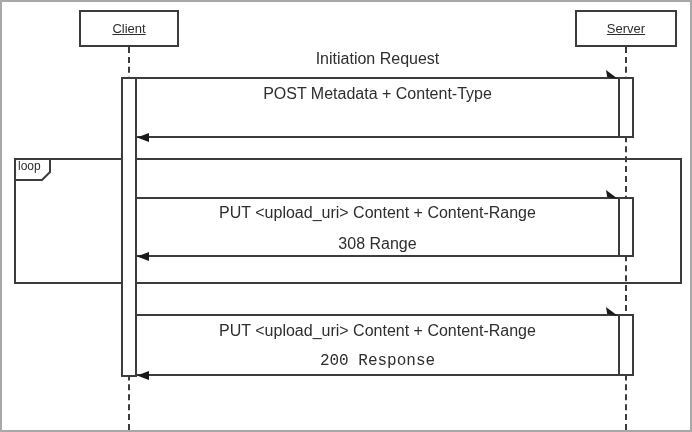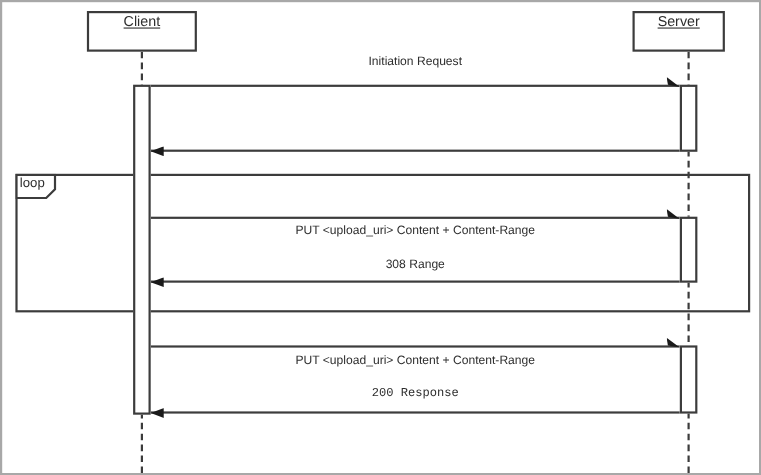--- a/index.html
+++ b/index.html
@@ -12,30 +12,30 @@
     overflow:hidden;
     font-family:"Liberation Sans", sans-serif;
     color:#2e2e2e;
   }
   .actor-box{
     position:absolute;
     top:8px;height:37px;
     border:2px solid #3c3c3c;
     background:#ffffff;
     box-sizing:border-box;
-    display:flex;align-items:flex-start;justify-content:center;
+    display:flex;align-items:center;justify-content:center;
     z-index:4;
   }
   .actor-box .actor-label{
     font-size:13px;
     text-decoration:underline;
     color:#2e2e2e;
   }
   .client-box{left:77px;width:100px;}
-  .server-box{left:573px;width:84px;}
+  .server-box{left:573px;width:102px;}
   .lifeline{
     position:absolute;
     top:45px;height:383px;width:0;
     border-left:2px dashed #3c3c3c;
     z-index:0;
   }
   .client-lifeline{left:126px;}
   .server-lifeline{left:623px;}
   .activation{
     position:absolute;
@@ -71,21 +71,21 @@
   .msg-line{
     position:absolute;
     left:135px;width:481px;height:0;
     border-top:2px solid #3c3c3c;
     z-index:2;
   }
   .msg-text{
     position:absolute;
     left:135px;width:481px;
     text-align:center;
-    font-size:11px;
+    font-size:16px;
     z-index:2;
     white-space:nowrap;
   }
   .arrow-right{
     position:absolute;
     width:12px;height:9px;
     background:#1a1a1a;
     clip-path:polygon(0 0, 100% 100%, 10% 78%);
     z-index:2;
   }
@@ -107,20 +107,21 @@
 
   <div class="loop-box"></div>
   <svg class="loop-tab" viewBox="0 0 38 24">
     <path d="M1,1 H36 V14 L28,22 H1 Z" fill="#ffffff" stroke="#3c3c3c" stroke-width="2"></path>
   </svg>
   <div class="loop-tab-label">loop</div>
 
   <div class="msg-text" style="top:48px;">Initiation Request</div>
   <div class="msg-line" style="top:75px;"></div>
   <div class="arrow-right" style="left:604px;top:68px;"></div>
+  <div class="msg-text" style="top:83px;">POST Metadata + Content-Type</div>
   <div class="msg-line" style="top:134px;"></div>
   <div class="arrow-left" style="left:135px;top:131px;"></div>
 
   <div class="msg-line" style="top:195px;"></div>
   <div class="arrow-right" style="left:604px;top:188px;"></div>
   <div class="msg-text" style="top:202px;">PUT &lt;upload_uri&gt; Content + Content-Range</div>
   <div class="msg-text" style="top:233px;">308 Range</div>
   <div class="msg-line" style="top:253px;"></div>
   <div class="arrow-left" style="left:135px;top:250px;"></div>
 

